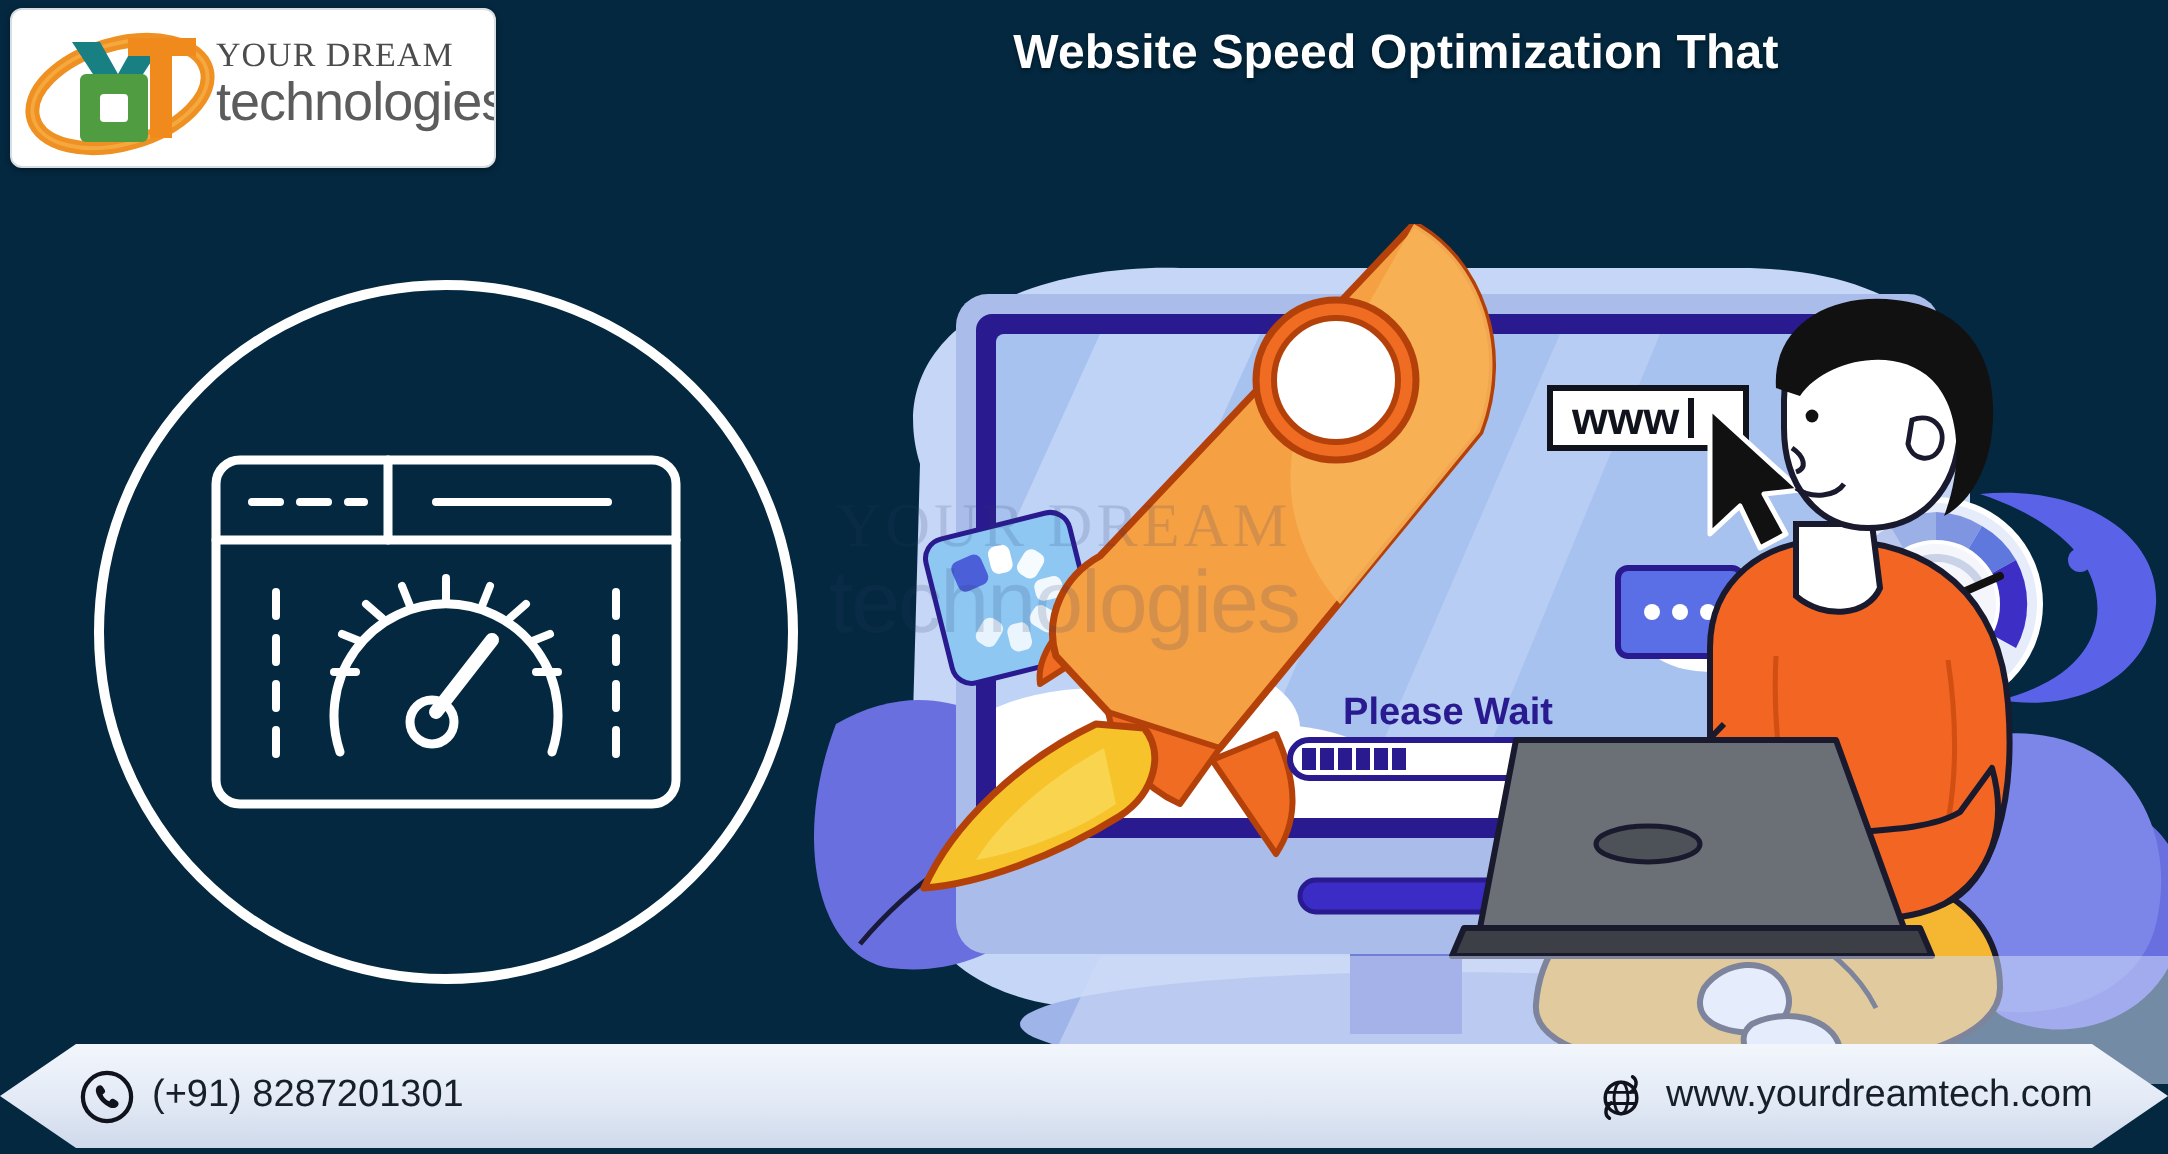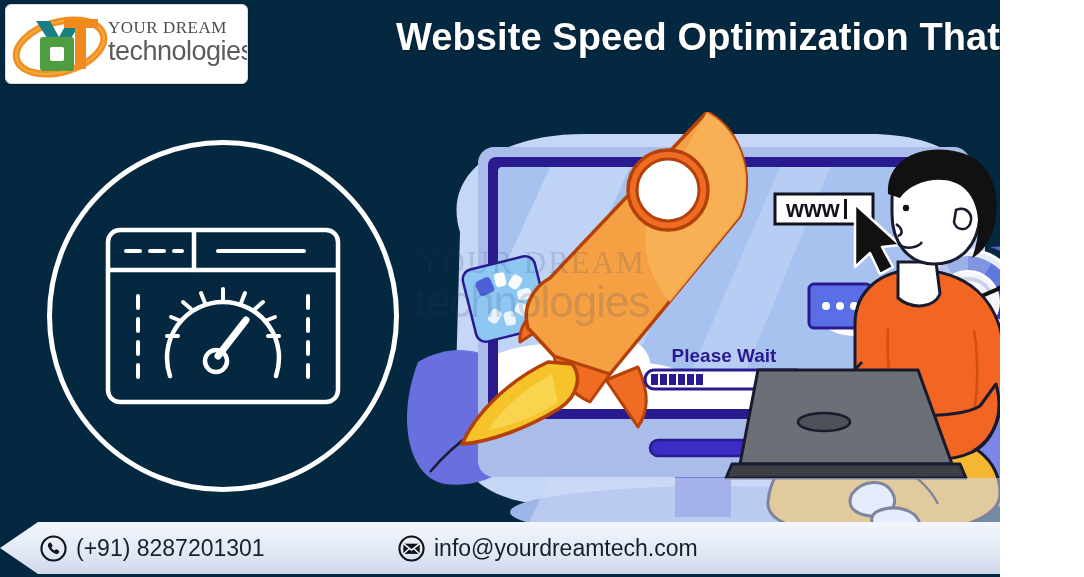--- a/index.html
+++ b/index.html
@@ -3,21 +3,21 @@
 <meta charset="utf-8">
 <style>
   * { box-sizing: border-box; margin: 0; padding: 0; }
   html, body {
     width: 1084px; height: 577px;
     overflow: hidden;
     font-family: "Liberation Sans", sans-serif;
   }
   #stage {
     position: relative;
-    width: 1000px; height: 577px;
+    width: 1084px; height: 577px;
     background: #04283f;
     overflow: hidden;
   }
 
   
   .logo-box {
     position: absolute; left: 5px; top: 4px;
     width: 243px; height: 80px;
     background: #ffffff;
     border-radius: 6px;
@@ -36,21 +36,21 @@
     font-family: "Liberation Sans", sans-serif;
     font-size: 27px; color: #5c5c5c; line-height: 1.05;
     letter-spacing: -0.5px; margin-top: 1px; white-space: nowrap;
   }
 
   
   .title {
     position: absolute; left: 390px; top: 10px; width: 616px;
     text-align: center;
     color: #ffffff;
-    font-size: 38px; font-weight: bold;
+    font-size: 24px; font-weight: bold;
     line-height: 1.45;
     letter-spacing: .1px;
     text-shadow: 0 1px 2px rgba(0,0,0,.45);
   }
 
   
   .circle-icon {
     position: absolute; left: 47px; top: 140px;
     width: 352px; height: 352px;
     border: 5px solid #ffffff;
@@ -83,21 +83,21 @@
   .footer {
     position: absolute; left: 0; top: 522px;
     width: 1084px; height: 52px;
     background: linear-gradient(180deg,#f2f6fc 0%,#e3eaf6 55%,#cfd9ea 100%);
     clip-path: polygon(38px 0, 1046px 0, 1084px 26px, 1046px 52px, 38px 52px, 0 26px);
     display: flex; align-items: center;
     z-index: 20;
   }
   .contact {
     display: flex; align-items: center; gap: 9px;
-    color: #16202b; font-size: 23px; white-space: nowrap;
+    color: #16202b; font-size: 19px; white-space: nowrap;
   }
   .c-phone { position: absolute; left: 40px; }
   .c-mail  { position: absolute; left: 398px; }
   .c-web   { position: absolute; left: 797px; }
   .cicon { width: 27px; height: 27px; flex: 0 0 27px; }
 </style>
 </head>
 <body>
 
 <div id="stage">
@@ -340,25 +340,25 @@
   <div class="footer">
 
     <div class="contact c-phone">
       <svg class="cicon" viewBox="0 0 28 28">
         <circle cx="14" cy="14" r="12.5" fill="none" stroke="#11131c" stroke-width="2.2"></circle>
         <path d="M9.4 8.2c.9-.6 1.9-.3 2.4.5l1 1.6c.4.7.3 1.3-.3 1.8l-.8.6c.6 1.6 1.9 2.9 3.5 3.5l.6-.8c.5-.6 1.1-.7 1.8-.3l1.6 1c.8.5 1.1 1.5.5 2.4-1 1.4-2.8 1.6-4.5.8-2.9-1.4-5.4-3.9-6.6-6.8-.7-1.7-.5-3.4.8-4.3z" fill="#11131c"></path>
       </svg>
       <span>(+91) 8287201301</span>
     </div>
 
-    <div class="contact c-mail">
+
+    <div class="contact c-web">
       <svg class="cicon" viewBox="0 0 28 28">
-        <circle cx="14" cy="14" r="12.5" fill="none" stroke="#11131c" stroke-width="2.2"></circle>
-        <rect x="5.5" y="9" width="17" height="10.6" fill="#11131c"></rect>
-        <path d="M5.5 9 L14 15.6 L22.5 9" fill="none" stroke="#ffffff" stroke-width="1.6"></path>
-        <path d="M5.5 19.6 L11.5 14.2 M22.5 19.6 L16.5 14.2" fill="none" stroke="#ffffff" stroke-width="1.4"></path>
+        <circle cx="14" cy="14.5" r="8.2" fill="none" stroke="#11131c" stroke-width="1.8"></circle>
+        <ellipse cx="14" cy="14.5" rx="3.6" ry="8.2" fill="none" stroke="#11131c" stroke-width="1.5"></ellipse>
+        <path d="M6.2 11.6h15.6M6.2 17.4h15.6" stroke="#11131c" stroke-width="1.5" fill="none"></path>
+        <path d="M20 3.5c3 2 2 6-1 8M8 25c-3-2-2-6 1-8" fill="none" stroke="#11131c" stroke-width="1.8" stroke-linecap="round"></path>
       </svg>
-      <span>info@yourdreamtech.com</span>
+      <span>www.yourdreamtech.com</span>
     </div>
-
   </div>
 
 </div>
 
 </body></html>

